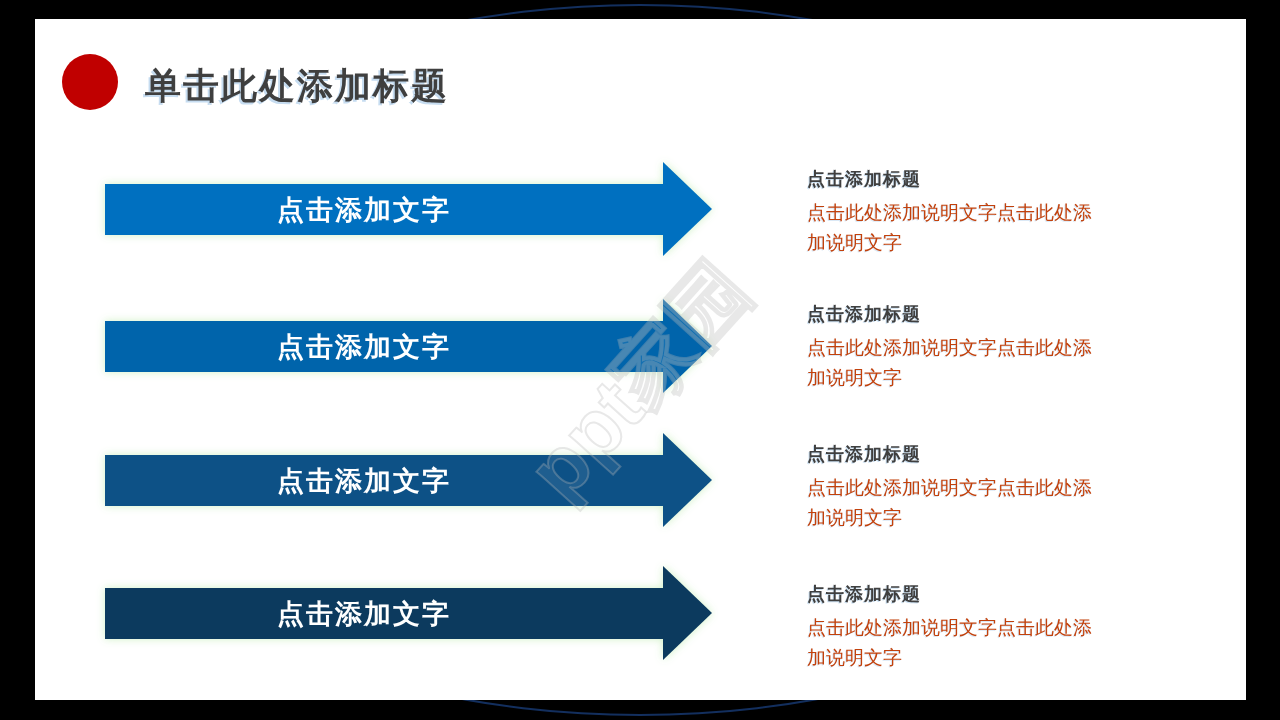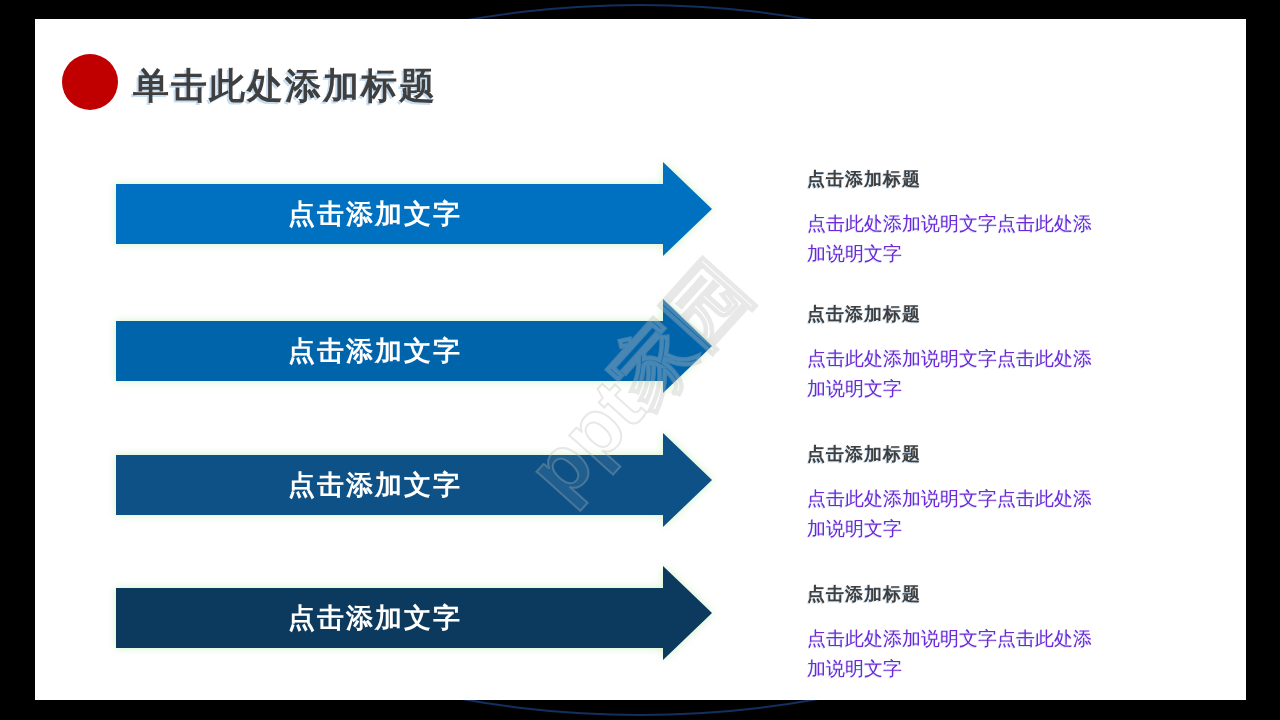--- a/index.html
+++ b/index.html
@@ -28,39 +28,39 @@
   
   .accent-circle {
     position: absolute;
     left: 27px; top: 35px;
     width: 56px; height: 56px;
     border-radius: 50%;
     background: #c00000;
   }
   .slide-title {
     position: absolute;
-    left: 98px; top: 43px;
+    left: 110px; top: 43px;
     font-size: 36px;
     font-weight: bold;
     color: #3f3f3f;
     letter-spacing: 2px;
     text-shadow: -2px 2px 0 rgba(91,155,213,0.35);
     white-space: nowrap;
   }
   
   .arrow {
     position: absolute;
     left: 70px;
     width: 607px; height: 95px;
     filter: drop-shadow(0 0 4px rgba(205,240,195,0.95));
   }
   .arrow-bar {
     position: absolute;
-    left: 11px; top: 22px;
-    width: 558px; height: 60px;
+    left: 0; top: 22px;
+    width: 558px; height: 51px;
     display: flex;
     align-items: center;
     justify-content: center;
     font-family: Liberation Serif, serif;
   }
   .arrow-head {
     position: absolute;
     left: 558px; top: 0;
     width: 0; height: 0;
     border-top: 47.5px solid transparent;
@@ -92,25 +92,25 @@
   .info-4 { top: 563px; }
   .info-heading {
     font-size: 18px;
     font-weight: bold;
     color: #3f3f3f;
     letter-spacing: 1px;
     text-shadow: -1px 1px 0 rgba(91,155,213,0.3);
     white-space: nowrap;
   }
   .info-body {
-    margin-top: 18px;
+    margin-top: 7px;
     width: 295px;
     font-size: 19px;
     line-height: 30px;
-    color: #6d28d9;
+    color: #c2410c;
     letter-spacing: 0px;
     text-shadow: -1px 1px 0 rgba(91,155,213,0.22);
   }
   
   .watermark {
     position: absolute;
     left: 605px; top: 362px;
     transform: translate(-50%, -50%) rotate(-48deg);
     font-size: 80px;
     font-weight: bold;

